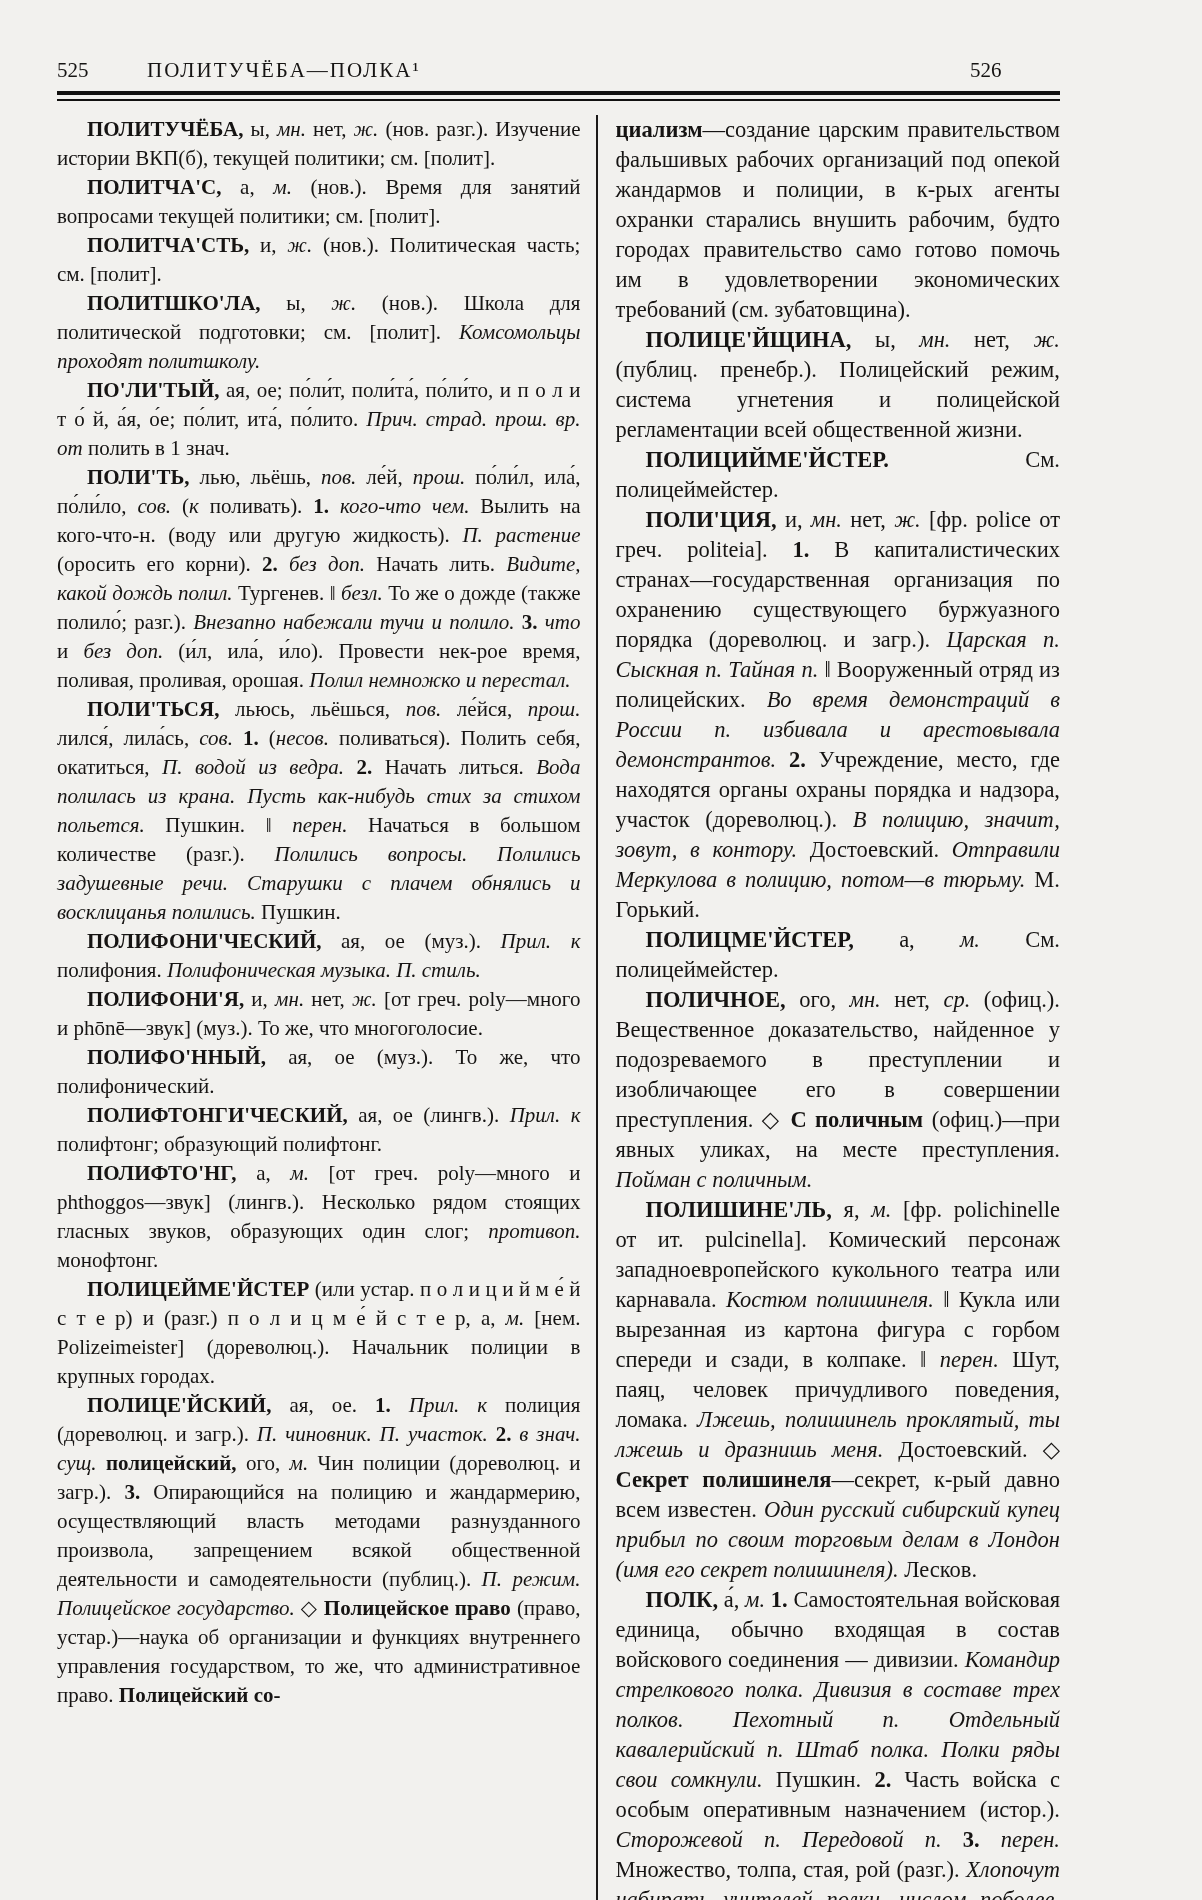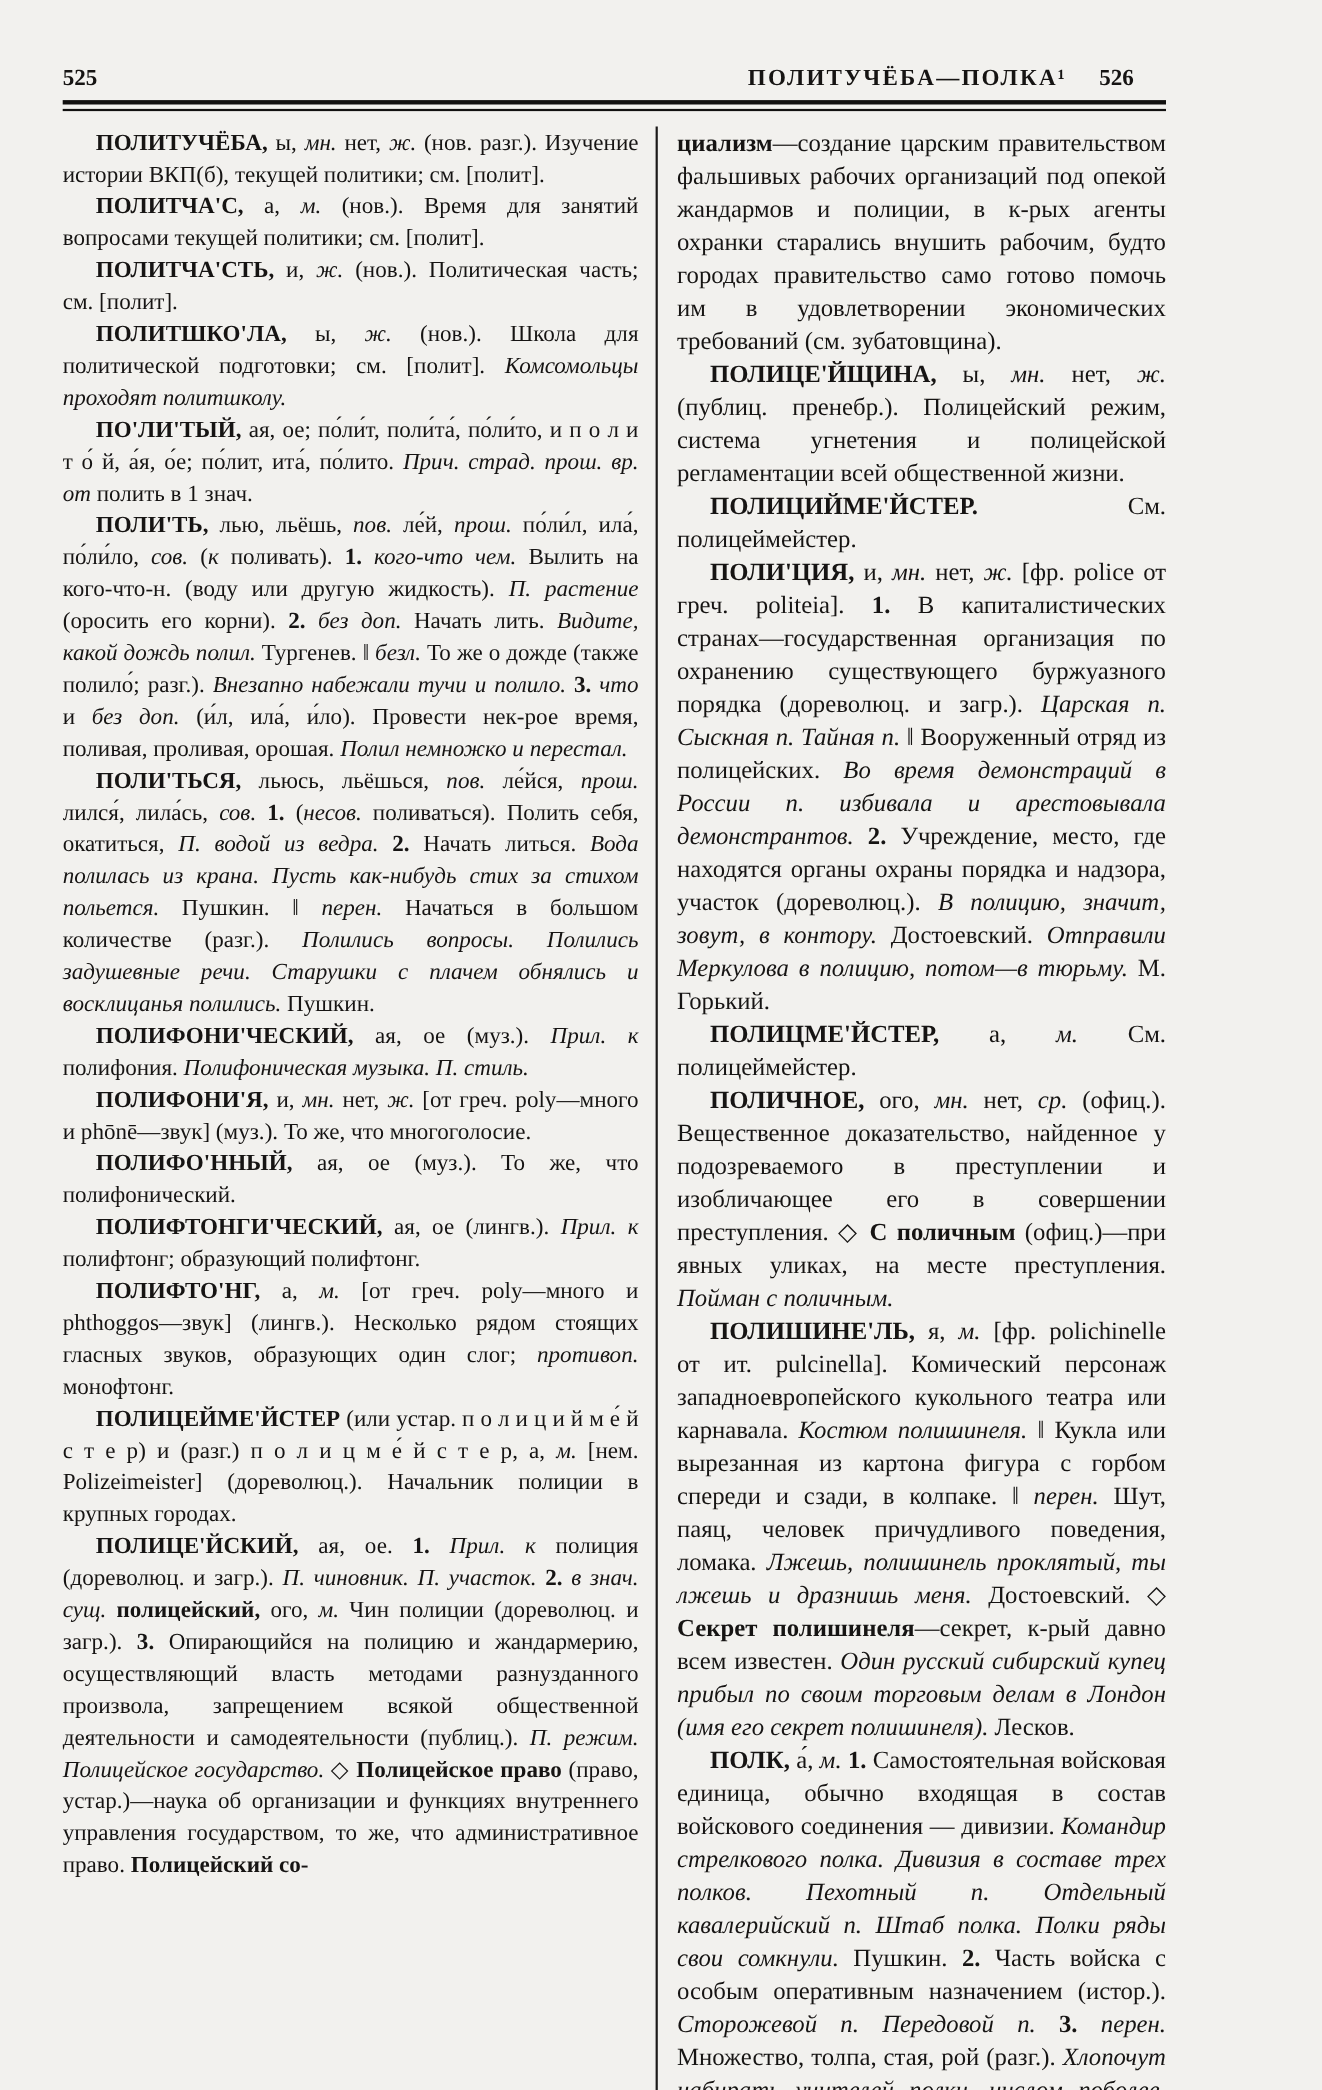--- a/index.html
+++ b/index.html
@@ -6,24 +6,24 @@
   body{
     width:1202px;height:1900px;
     background:#f2f1ee;
     font-family:"Liberation Serif","DejaVu Serif",serif;
     color:#161413;
     position:relative;
     -webkit-font-smoothing:antialiased;
   }
   .page{position:absolute;left:57px;top:58px;width:1003px;}
   .pghead{display:flex;align-items:flex-end;justify-content:space-between;
-    font-weight:bold;font-size:21px;line-height:24px;margin-bottom:9px;}
+    font-weight:normal;font-size:21px;line-height:24px;margin-bottom:9px;}
   .pgnum{width:90px;}
-  .pgnum.right{text-align:center;}
-  .runtitle{flex:1;text-align:right;letter-spacing:2px;font-size:21px;}
+  .pgnum.right{text-align:left;}
+  .runtitle{flex:1;text-align:left;letter-spacing:2px;font-size:21px;}
   .dblrule{height:4px;border-top:4px solid #121110;border-bottom:2px solid #121110;margin-bottom:14px;}
   .cols{display:flex;}
   .col{text-align:justify;}
   .col.left{width:524px;font-size:21px;line-height:29px;padding-right:16px;}
   .col.right{width:445px;font-size:22.5px;line-height:30px;padding-left:17px;}
   .divider{width:2px;background:#1c1a19;align-self:stretch;}
   .entry{margin:0;text-indent:30px;}
   .entry.noind{text-indent:0;}
   .seg-b{font-weight:bold;}
   .seg-i{font-style:italic;}

